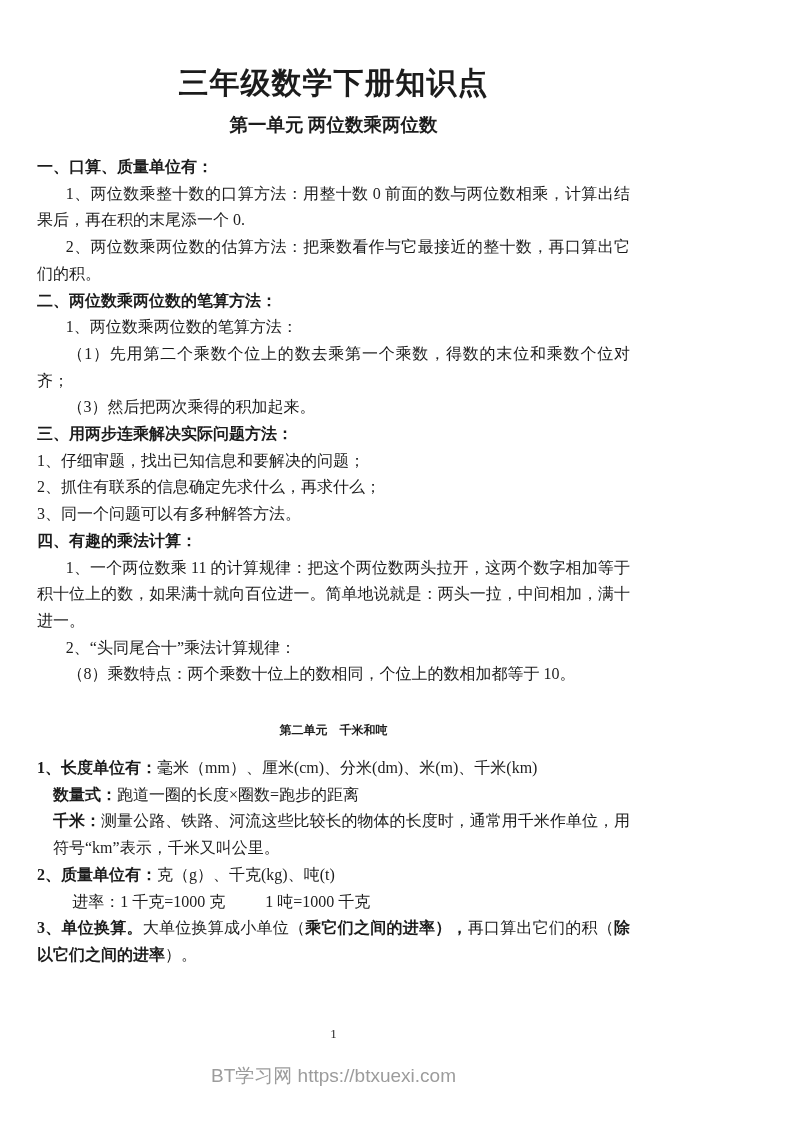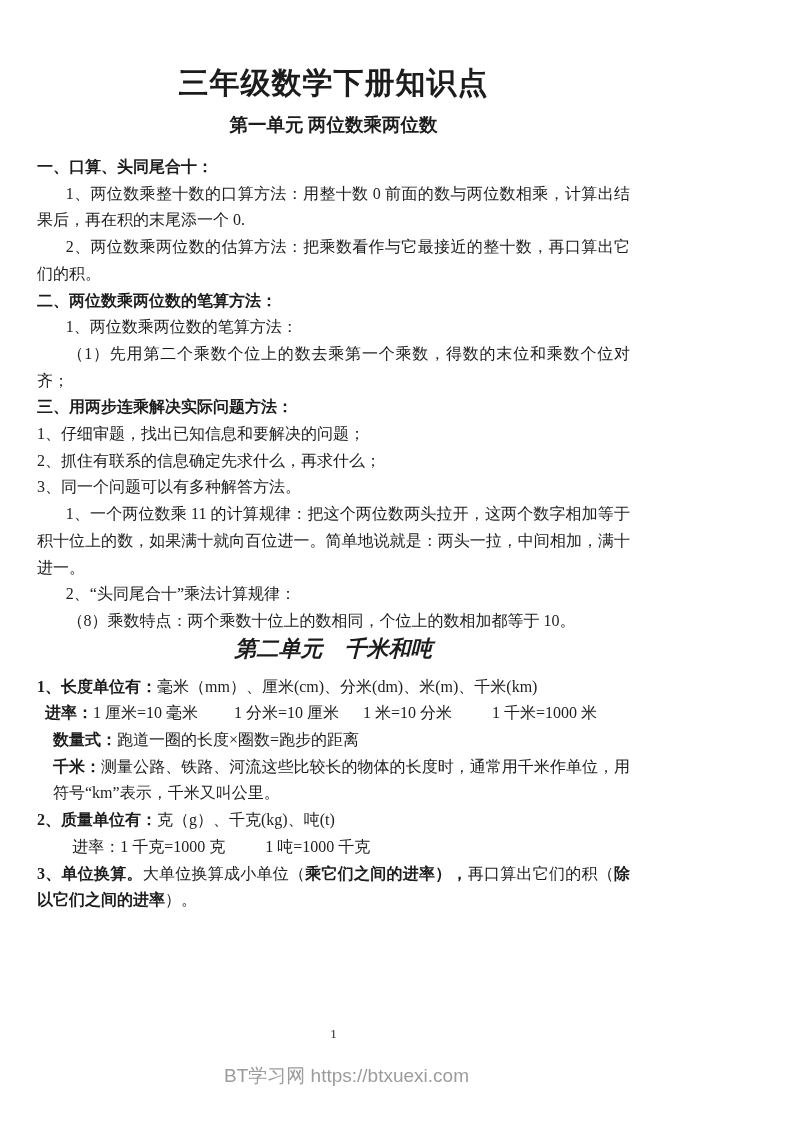--- a/index.html
+++ b/index.html
@@ -45,70 +45,70 @@
   .h3 { font-weight: bold; }
   .indent  { text-indent: 1.8em; }
   .indent1 { text-indent: 1.9em; }
   .flush   { }
   .hang-half { padding-left: 0.5em; }
   .hang-1em  { padding-left: 1em; }
   .indent2   { padding-left: 2.2em; }
   .unit-heading {
     text-align: center;
     font-weight: bold;
-    font-size: 22px;
+    font-size: 12px;
     line-height: 28px;
+    margin-top: 28px;
     margin-bottom: 11px;
     text-indent: 0;
-    font-style: italic;
   }
   .page-number {
     position: absolute;
     top: 1026px;
     left: 0;
     width: 100%;
     text-align: center;
     font-size: 13px;
     color: #2a2a2a;
   }
   .watermark {
     position: absolute;
     top: 1063px;
     left: 0;
     width: 100%;
     text-align: center;
     font-size: 19px;
     color: #9c9c9c;
     font-family: "Liberation Sans", "DejaVu Sans", sans-serif;
-    padding-left: 13px;
   }
 </style>
 </head>
 <body>
 
 <div class="page">
   <h1 class="doc-title">三年级数学下册知识点</h1>
   <h2 class="doc-subtitle">第一单元 两位数乘两位数</h2>
   <div class="doc-body">
-      <div class="para h3"><span class="bold">一、口算、头同尾合十：</span></div>
+      <div class="para h3"><span class="bold">一、口算、质量单位有：</span></div>
       <div class="para indent"><span>1、两位数乘整十数的口算方法：用整十数 0 前面的数与两位数相乘，计算出结果后，再在积的末尾添一个 0.</span></div>
       <div class="para indent"><span>2、两位数乘两位数的估算方法：把乘数看作与它最接近的整十数，再口算出它们的积。</span></div>
       <div class="para h3"><span class="bold">二、两位数乘两位数的笔算方法：</span></div>
       <div class="para indent"><span>1、两位数乘两位数的笔算方法：</span></div>
       <div class="para indent1"><span>（1）先用第二个乘数个位上的数去乘第一个乘数，得数的末位和乘数个位对齐；</span></div>
+      <div class="para indent1"><span>（3）然后把两次乘得的积加起来。</span></div>
       <div class="para h3"><span class="bold">三、用两步连乘解决实际问题方法：</span></div>
       <div class="para flush"><span>1、仔细审题，找出已知信息和要解决的问题；</span></div>
       <div class="para flush"><span>2、抓住有联系的信息确定先求什么，再求什么；</span></div>
       <div class="para flush"><span>3、同一个问题可以有多种解答方法。</span></div>
+      <div class="para h3"><span class="bold">四、有趣的乘法计算：</span></div>
       <div class="para indent"><span>1、一个两位数乘 11 的计算规律：把这个两位数两头拉开，这两个数字相加等于积十位上的数，如果满十就向百位进一。简单地说就是：两头一拉，中间相加，满十进一。</span></div>
       <div class="para indent"><span>2、“头同尾合十”乘法计算规律：</span></div>
       <div class="para indent1"><span>（8）乘数特点：两个乘数十位上的数相同，个位上的数相加都等于 10。</span></div>
       <div class="para unit-heading"><span class="bold">第二单元　千米和吨</span></div>
       <div class="para flush"><span class="bold">1、长度单位有：</span><span>毫米（mm）、厘米(cm)、分米(dm)、米(m)、千米(km)</span></div>
-      <div class="para hang-half"><span class="bold">进率：</span><span>1 厘米=10 毫米         1 分米=10 厘米      1 米=10 分米          1 千米=1000 米</span></div>
       <div class="para hang-1em"><span class="bold">数量式：</span><span>跑道一圈的长度×圈数=跑步的距离</span></div>
       <div class="para hang-1em"><span class="bold">千米：</span><span>测量公路、铁路、河流这些比较长的物体的长度时，通常用千米作单位，用符号“km”表示，千米又叫公里。</span></div>
       <div class="para flush"><span class="bold">2、质量单位有：</span><span>克（g）、千克(kg)、吨(t)</span></div>
       <div class="para indent2"><span>进率：1 千克=1000 克          1 吨=1000 千克</span></div>
       <div class="para flush"><span class="bold">3、单位换算。</span><span>大单位换算成小单位（</span><span class="bold">乘它们之间的进率），</span><span>再口算出它们的积（</span><span class="bold">除以它们之间的进率</span><span>）。</span></div>
     </div>
   <div class="page-number">1</div>
   <div class="watermark">BT学习网 https://btxuexi.com</div>
 </div>
 

